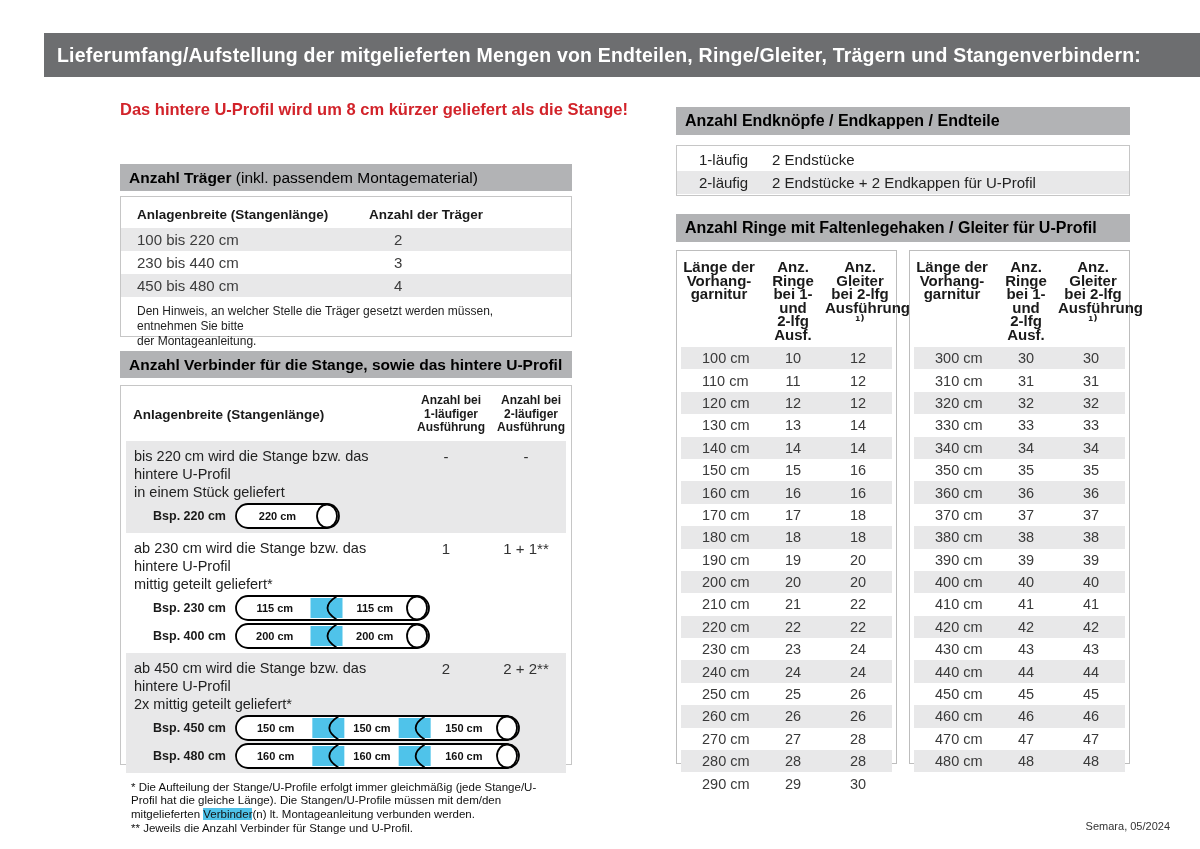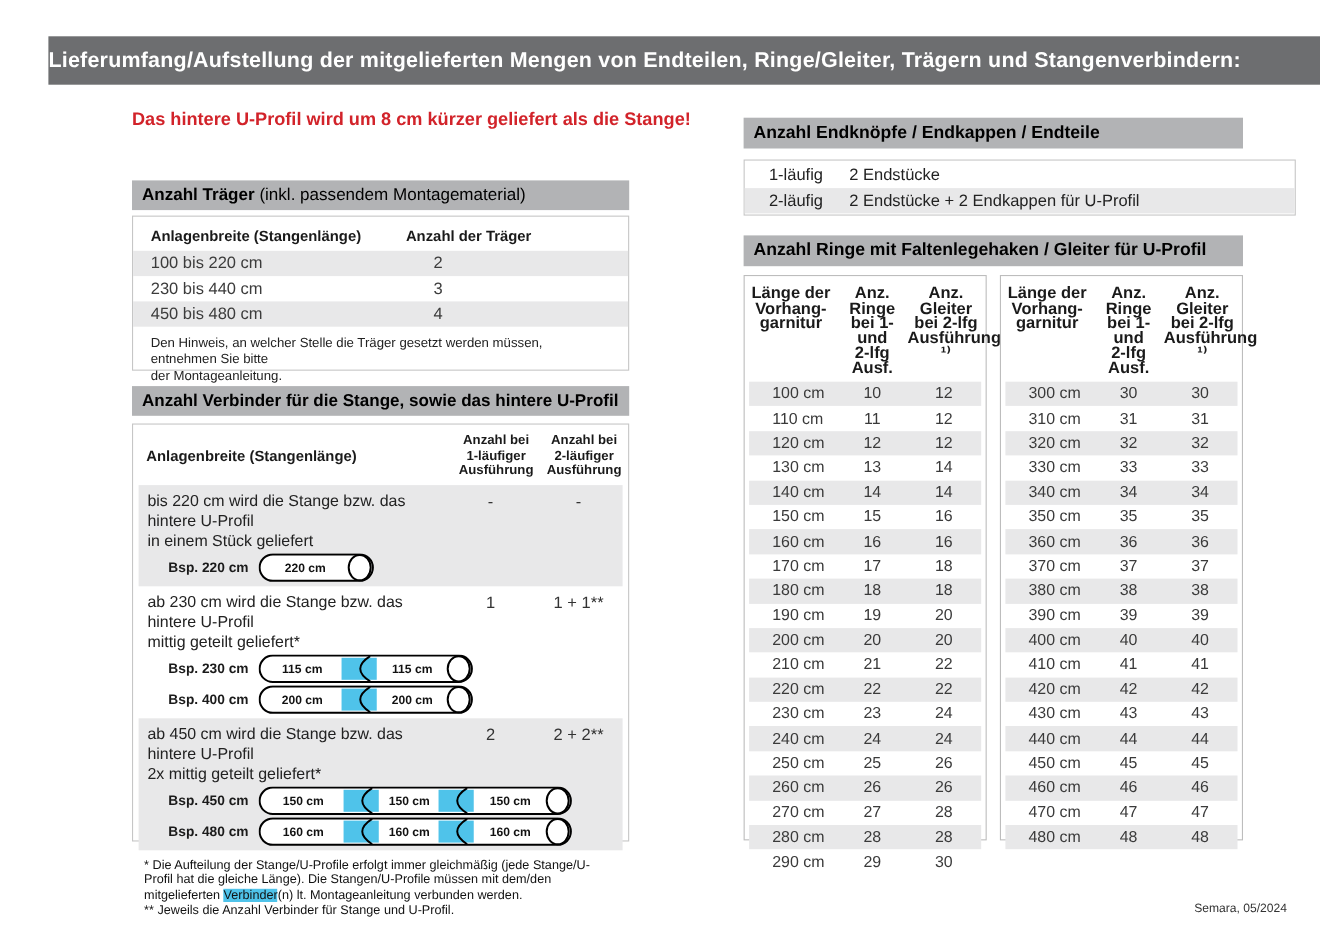--- a/index.html
+++ b/index.html
@@ -1,21 +1,21 @@
 <!DOCTYPE html>
 <html><head>
 <meta charset="utf-8">
 <style>
   html,body{margin:0;padding:0;background:#fff;}
   .page{position:relative;width:1200px;height:849px;background:#fff;overflow:hidden;
         font-family:"Liberation Sans","DejaVu Sans",sans-serif;color:#1a1a1a;
         --bar:#6d6e70; --secbar:#b2b3b5; --shade:#e8e8e9; --red:#d2232a; --blue:#4fc3ea;}
   .topbar{position:absolute;left:44px;top:33px;width:1156px;height:44px;background:var(--bar);
           color:#fff;font-weight:bold;font-size:19.5px;display:flex;align-items:center;
-          box-sizing:border-box;letter-spacing:.2px;}
+          padding-left:13px;box-sizing:border-box;letter-spacing:.2px;}
   .notice{position:absolute;left:120px;top:98px;font-weight:bold;font-size:16.5px;line-height:22px;color:var(--red);}
   .secbar{position:absolute;background:var(--secbar);display:flex;align-items:center;
           padding-left:9px;box-sizing:border-box;color:#000;}
   .secbar .rest{font-weight:normal;white-space:pre;}
   #traeger-bar{left:120px;top:164px;width:452px;height:27px;font-size:15.5px;}
   #verbinder-bar{left:120px;top:351px;width:452px;height:27px;font-size:15.5px;font-weight:bold;}
   #endteile-bar{left:676px;top:107px;width:454px;height:28px;font-size:16px;font-weight:bold;}
   #ringe-bar{left:676px;top:214px;width:454px;height:28px;font-size:16px;font-weight:bold;}
   .box{position:absolute;background:#fff;border:1px solid #c6c6c6;box-sizing:border-box;}
   
@@ -36,21 +36,21 @@
   .vrow.shade{background:var(--shade);}
   .vtop{display:flex;}
   .vtext{flex:1;padding-left:8px;font-size:14.5px;line-height:18px;white-space:pre-line;color:#222;}
   .vval{width:80px;text-align:center;font-size:15px;color:#333;padding-top:1px;}
   .rodline{display:flex;align-items:center;margin:2px 0;}
   .rodlabel{width:100px;text-align:right;font-weight:bold;font-size:12.5px;margin-right:9px;white-space:nowrap;}
   .vfoot{font-size:11.5px;line-height:13.5px;margin:8px 10px 0;color:#111;}
   .vfoot .fn2{margin-top:1px;}
   .hl{background:var(--blue);}
   
-  #endteile-box{left:676px;top:145px;width:502px;height:51px;padding-top:2px;}
+  #endteile-box{left:676px;top:145px;width:454px;height:51px;padding-top:2px;}
   .erow{display:flex;height:23px;align-items:center;font-size:15px;color:#222;}
   .ec1{width:95px;padding-left:22px;box-sizing:border-box;}
   .erow.shade{background:var(--shade);}
   
   #ringe-wrap{position:absolute;left:676px;top:250px;width:454px;height:514px;}
   .ringbox{position:absolute;top:0;width:221px;height:514px;border:1px solid #bdbdbd;box-sizing:border-box;background:#fff;}
   #ringbox-left{left:0;}
   #ringbox-right{left:233px;}
   .rhead{display:flex;padding:9px 0 6px;}
   .rh{font-weight:bold;font-size:15px;line-height:13.5px;text-align:center;white-space:pre-line;}

